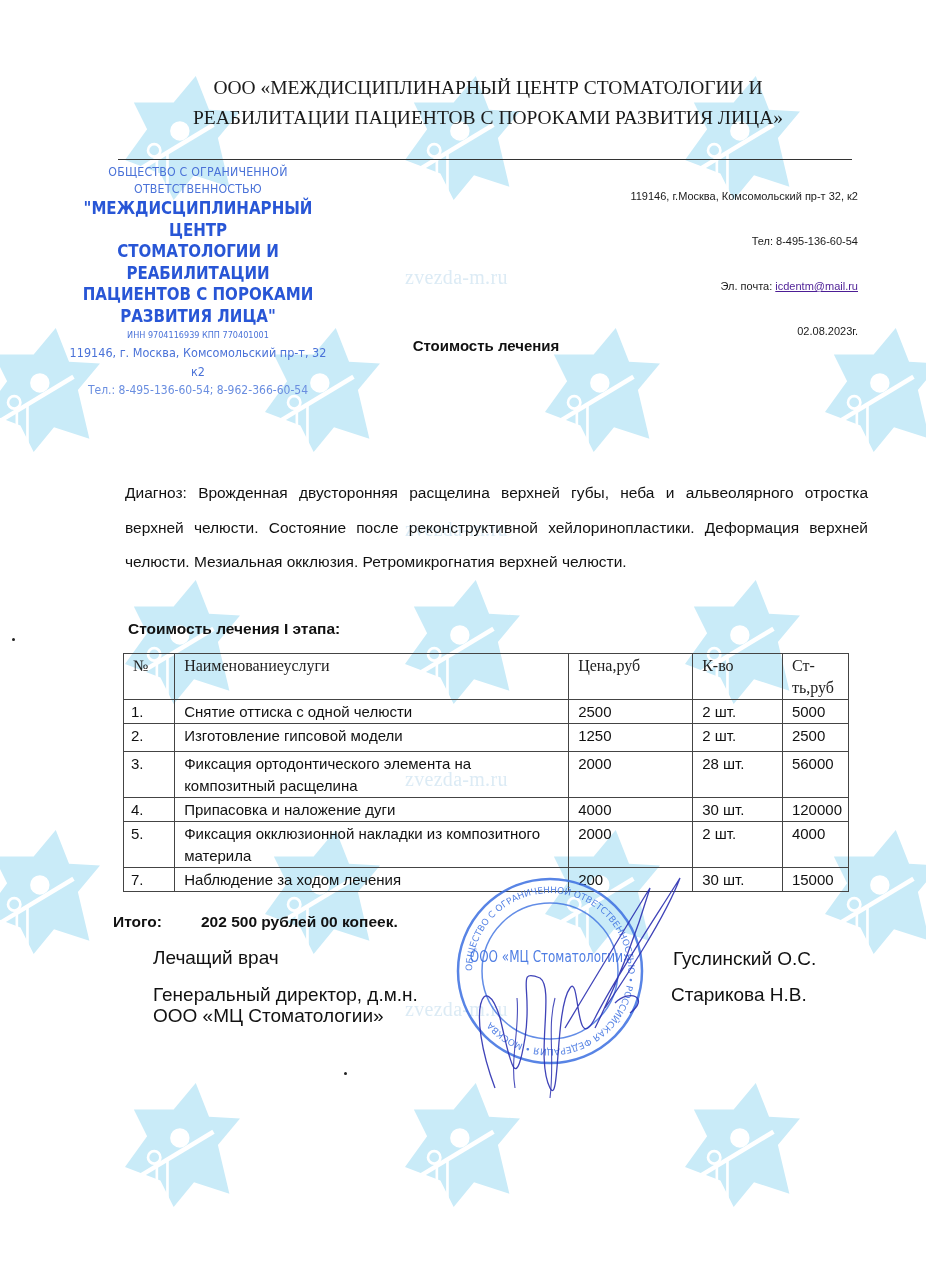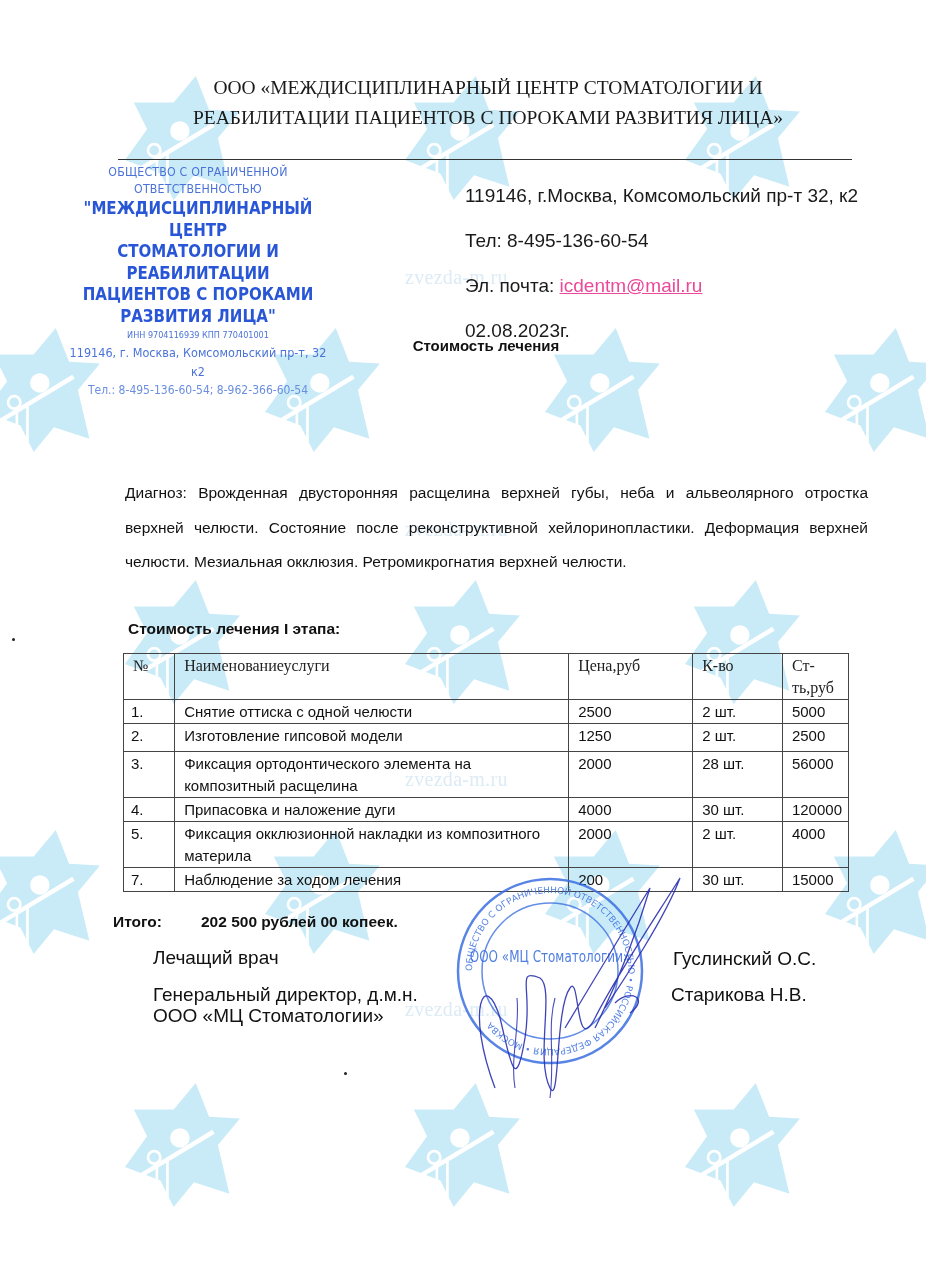--- a/index.html
+++ b/index.html
@@ -17,24 +17,24 @@
   .rule { position: absolute; left: 118px; top: 159px; width: 734px; height: 1px; background: #333; }
 
   .stamp-block { position: absolute; left: 48px; top: 164px; width: 300px; text-align: center;
                  color: #2f5ed8; font-family: "DejaVu Sans", sans-serif; }
   .stamp-block .s1 { font-size: 12px; line-height: 17px; letter-spacing: 0.2px; transform: scaleX(0.92); color: #4a72d8; }
   .stamp-block .s2 { font-size: 17.5px; font-weight: bold; line-height: 21.5px; transform: scaleX(0.86); color: #2856d6; }
   .stamp-block .s3 { font-size: 9px; line-height: 16px; transform: scaleX(0.9); color: #4a72d8; }
   .stamp-block .s4 { font-size: 12.5px; line-height: 19px; transform: scaleX(0.9); color: #4a72d8; }
   .stamp-block .s5 { font-size: 12px; line-height: 19px; transform: scaleX(0.9); color: #6a8ee0; }
 
-  .contacts { position: absolute; right: 68px; top: 184px; text-align: left; font-size: 19px;
+  .contacts { position: absolute; right: 68px; top: 184px; text-align: right; font-size: 11px;
               color: #1a1a1a; }
   .contacts div { height: 45px; line-height: 24px; }
-  .contacts a { color: #ec4899; text-decoration: underline; }
+  .contacts a { color: #4c1d95; text-decoration: underline; }
 
   .doc-heading { position: absolute; left: 0; width: 972px; top: 337px; text-align: center;
                  font-weight: bold; font-size: 15px; }
 
   .para { position: absolute; left: 115px; width: 743px; font-size: 15.5px; line-height: 34.5px;
           text-align: justify; text-align-last: justify; }
   .para.p1 { top: 406px; }
   .para.p2 { top: 476px; font-weight: normal; text-align-last: left; margin-left: 10px; }
   .stage-title { position: absolute; left: 115px; top: 620px; font-weight: bold; font-size: 15.5px; margin-left: 13px; }
 

